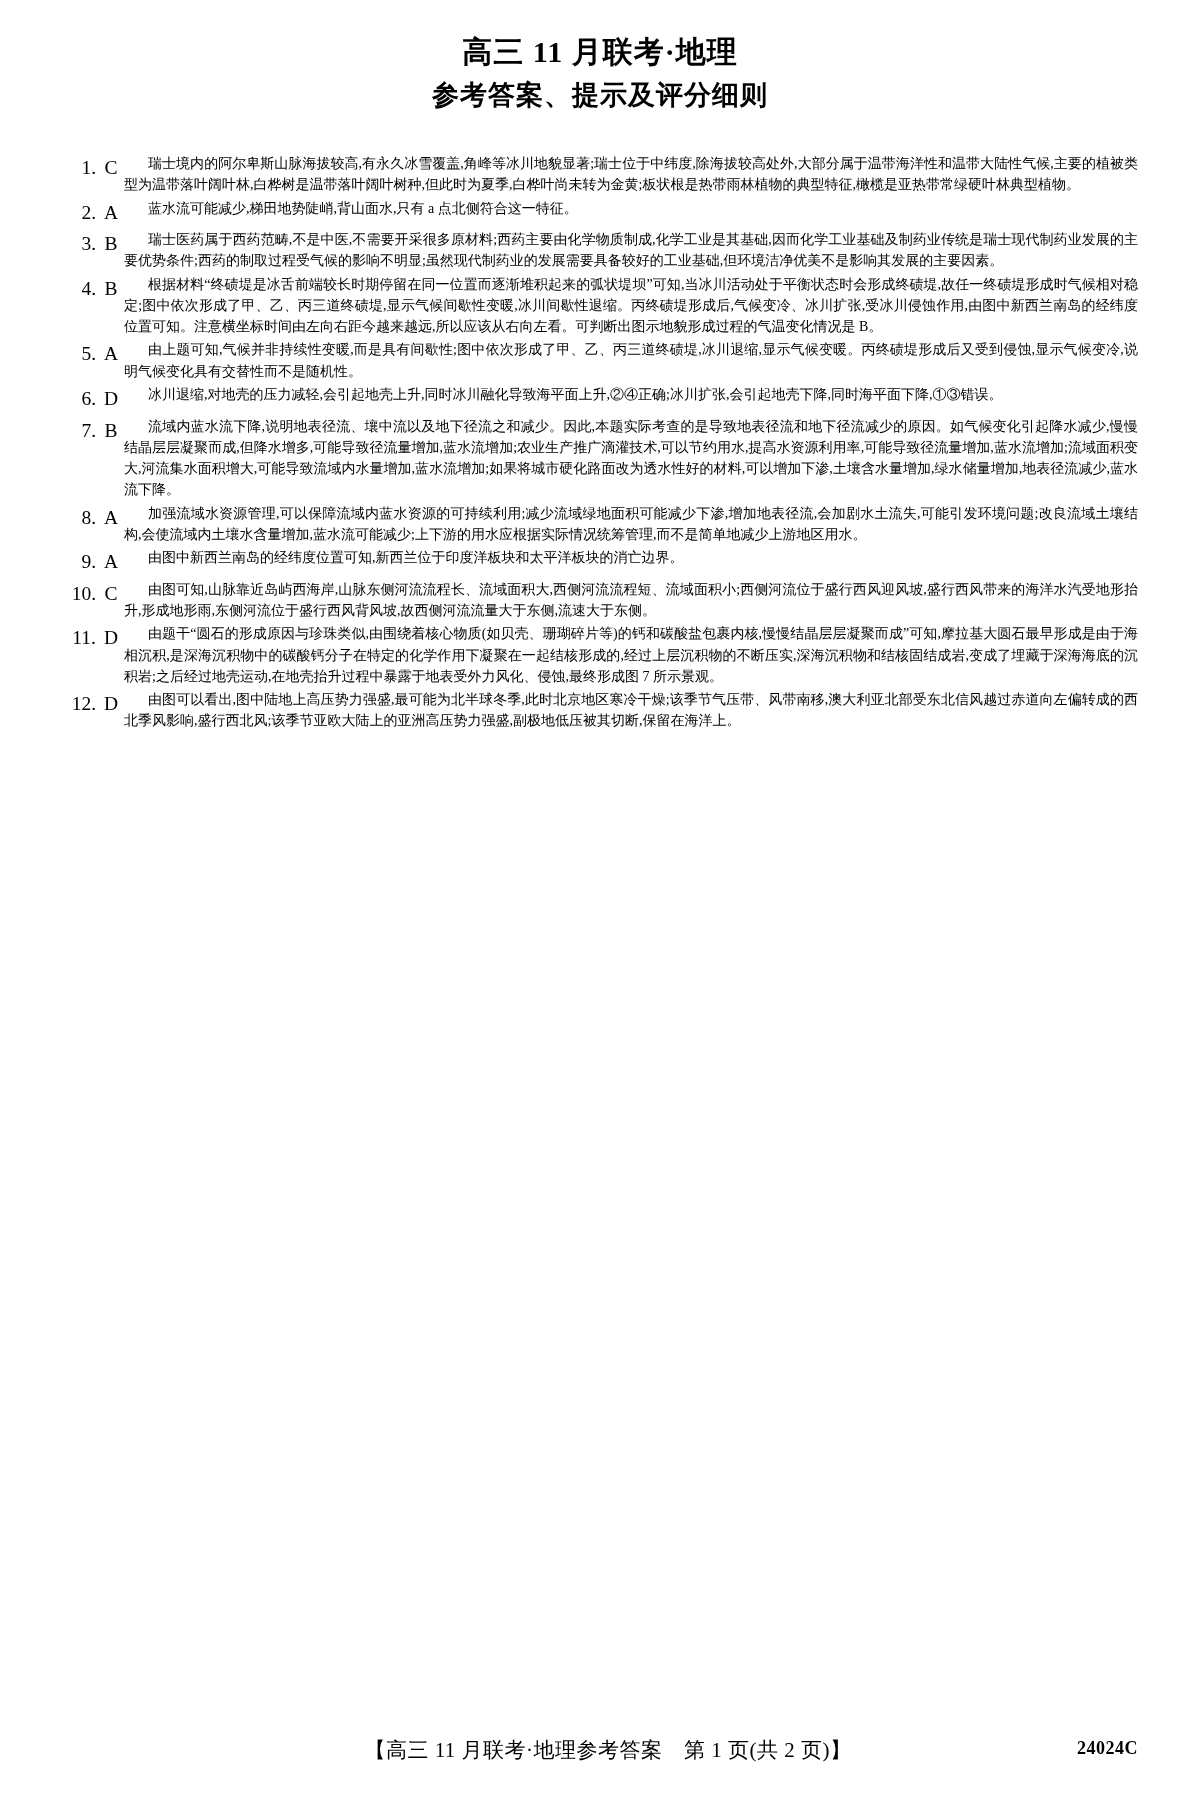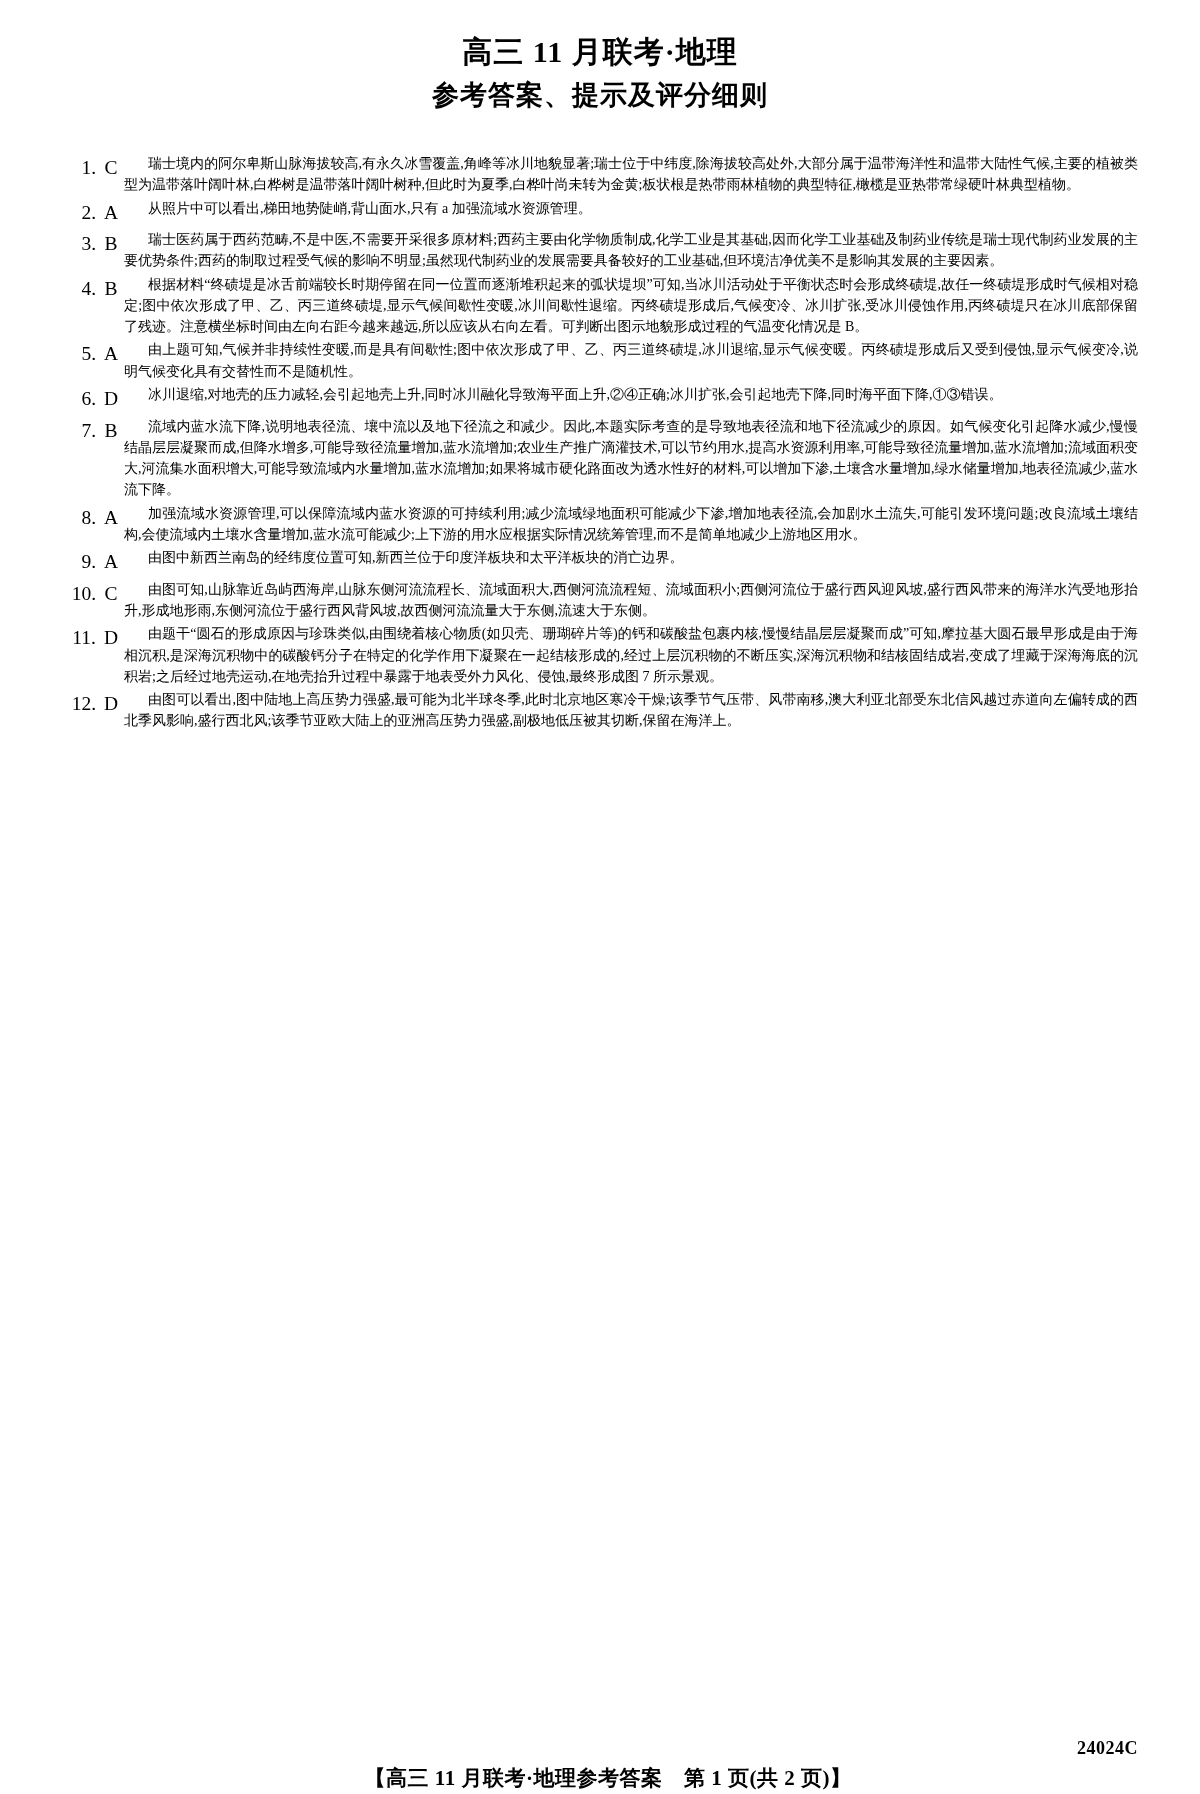--- a/index.html
+++ b/index.html
@@ -74,23 +74,22 @@
     right: 0;
     bottom: 18px;
     height: 40px;
   }
   .footer-center {
     position: absolute;
     left: 16px;
     right: 0;
     text-align: center;
     font-size: 21px;
-    font-weight: bold;
+    font-weight: normal;
     letter-spacing: 0.5px;
-    margin-top: 28px;
   }
   .footer-code {
     position: absolute;
     right: 62px;
     top: 2px;
     font-size: 18px;
     font-weight: bold;
     letter-spacing: 0.5px;
   }
 </style>
@@ -106,33 +105,33 @@
 
     <div class="ans-item">
       <div class="ans-num">1.</div>
       <div class="ans-letter">C</div>
       <div class="ans-text">瑞士境内的阿尔卑斯山脉海拔较高,有永久冰雪覆盖,角峰等冰川地貌显著;瑞士位于中纬度,除海拔较高处外,大部分属于温带海洋性和温带大陆性气候,主要的植被类型为温带落叶阔叶林,白桦树是温带落叶阔叶树种,但此时为夏季,白桦叶尚未转为金黄;板状根是热带雨林植物的典型特征,橄榄是亚热带常绿硬叶林典型植物。</div>
     </div>
 
     <div class="ans-item">
       <div class="ans-num">2.</div>
       <div class="ans-letter">A</div>
-      <div class="ans-text">从照片中可以看出,梯田地势陡峭,背山面水,只有 a 加强流域水资源管理。</div>
+      <div class="ans-text">蓝水流可能减少,梯田地势陡峭,背山面水,只有 a 点北侧符合这一特征。</div>
     </div>
 
     <div class="ans-item">
       <div class="ans-num">3.</div>
       <div class="ans-letter">B</div>
       <div class="ans-text">瑞士医药属于西药范畴,不是中医,不需要开采很多原材料;西药主要由化学物质制成,化学工业是其基础,因而化学工业基础及制药业传统是瑞士现代制药业发展的主要优势条件;西药的制取过程受气候的影响不明显;虽然现代制药业的发展需要具备较好的工业基础,但环境洁净优美不是影响其发展的主要因素。</div>
     </div>
 
     <div class="ans-item">
       <div class="ans-num">4.</div>
       <div class="ans-letter">B</div>
-      <div class="ans-text">根据材料“终碛堤是冰舌前端较长时期停留在同一位置而逐渐堆积起来的弧状堤坝”可知,当冰川活动处于平衡状态时会形成终碛堤,故任一终碛堤形成时气候相对稳定;图中依次形成了甲、乙、丙三道终碛堤,显示气候间歇性变暖,冰川间歇性退缩。丙终碛堤形成后,气候变冷、冰川扩张,受冰川侵蚀作用,丙终碛堤只在冰川底部保留了残迹。注意横坐标时间由左向右距今越来越远,所以应该从右向左看。可判断出图示地貌形成过程的气温变化情况是 B。</div>
+      <div class="ans-text">根据材料“终碛堤是冰舌前端较长时期停留在同一位置而逐渐堆积起来的弧状堤坝”可知,当冰川活动处于平衡状态时会形成终碛堤,故任一终碛堤形成时气候相对稳定;图中依次形成了甲、乙、丙三道终碛堤,显示气候间歇性变暖,冰川间歇性退缩。丙终碛堤形成后,气候变冷、冰川扩张,受冰川侵蚀作用,由图中新西兰南岛的经纬度位置可知。注意横坐标时间由左向右距今越来越远,所以应该从右向左看。可判断出图示地貌形成过程的气温变化情况是 B。</div>
     </div>
 
     <div class="ans-item">
       <div class="ans-num">5.</div>
       <div class="ans-letter">A</div>
       <div class="ans-text">由上题可知,气候并非持续性变暖,而是具有间歇性;图中依次形成了甲、乙、丙三道终碛堤,冰川退缩,显示气候变暖。丙终碛堤形成后又受到侵蚀,显示气候变冷,说明气候变化具有交替性而不是随机性。</div>
     </div>
 
     <div class="ans-item">
       <div class="ans-num">6.</div>

